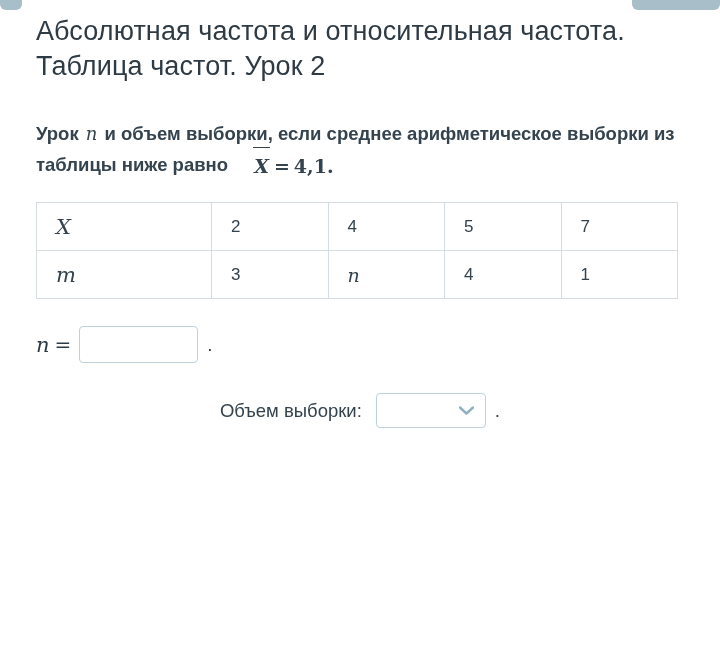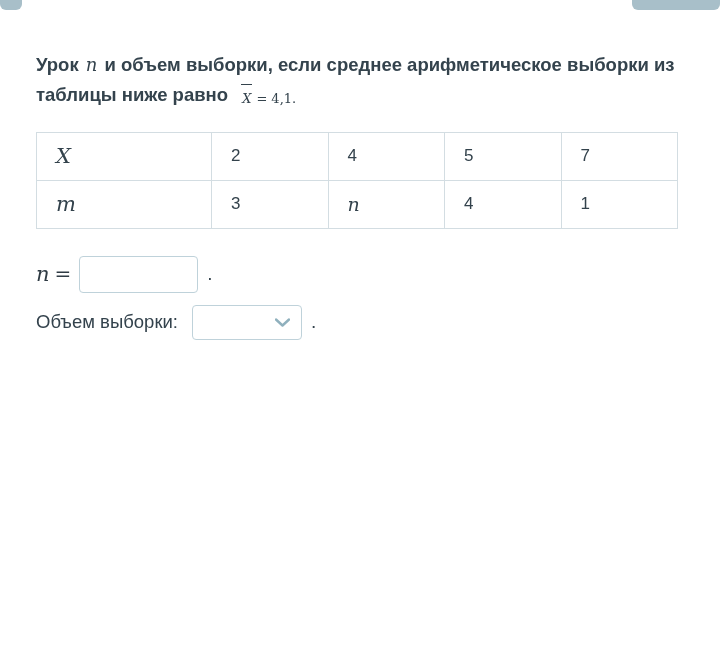--- a/index.html
+++ b/index.html
@@ -66,23 +66,23 @@
     font-style: italic;
     font-weight: normal;
   }
   .math-n {
     font-size: 18px;
     padding: 0 2px;
   }
   .mean-expr {
     display: inline-block;
     font-family: "DejaVu Serif", "Liberation Serif", serif;
-    font-weight: normal;
-    font-size: 13px;
-    margin-left: 8px;
+    font-weight: bold;
+    font-size: 19px;
+    margin-left: 20px;
     position: relative;
     top: 2px;
   }
   .mean-expr .xbar {
     display: inline-block;
     position: relative;
     font-style: italic;
     padding: 0 1px;
   }
   .mean-expr .xbar::before {
@@ -147,25 +147,26 @@
     border: 1px solid #bfd2da;
     border-radius: 4px;
     background: #ffffff;
   }
   .period {
     padding-left: 9px;
     font-size: 19px;
     color: #33424c;
   }
   .select-row {
-    margin-top: 12px;
+    margin-top: 30px;
     display: flex;
     align-items: center;
     font-size: 18.5px;
     color: #33424c;
+    justify-content: center;
   }
   .select-row .slabel {
     padding-right: 14px;
   }
   .select-box {
     width: 110px;
     height: 35px;
     border: 1px solid #bfd2da;
     border-radius: 4px;
     background: #ffffff;
@@ -184,20 +185,21 @@
 </head>
 <body>
 
 <div class="top-bar">
   <div class="chip left"></div>
   <div class="chip right"></div>
 </div>
 
 <div class="page">
 
+  <div class="lesson-title">Абсолютная частота и относительная частота. Таблица частот. Урок 2</div>
 
   <div class="task-text">
     <span>Урок</span>
     <span class="math math-n">n</span>
     <span>и объем выборки, если среднее арифметическое выборки из таблицы ниже равно</span>
     <span class="mean-expr"><span class="xbar">X</span><span class="eq">=</span><span class="val">4,1</span><span>.</span></span>
   </div>
 
   <table class="freq">
     <tbody>

